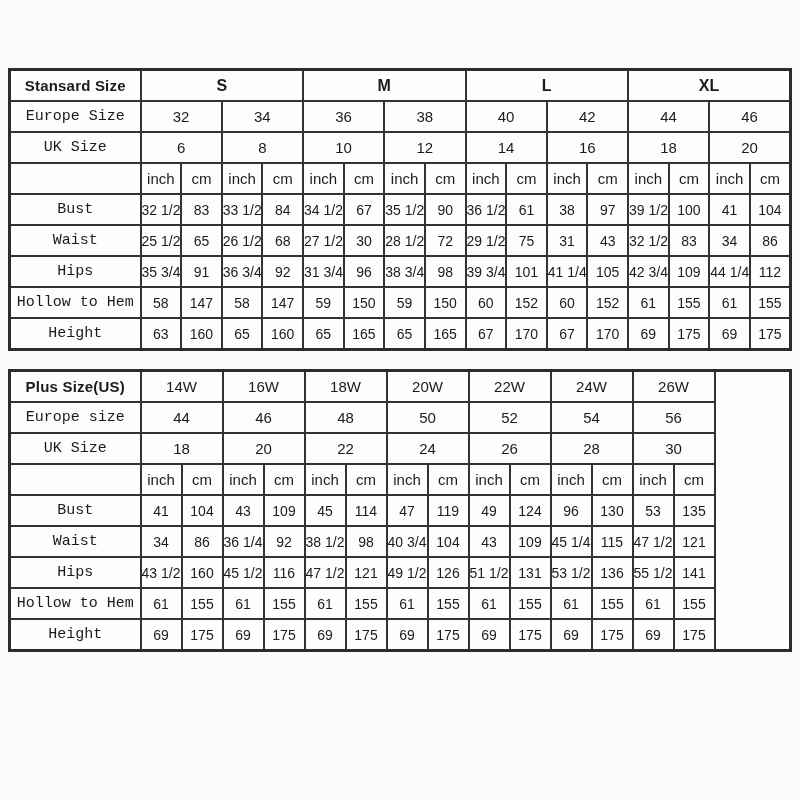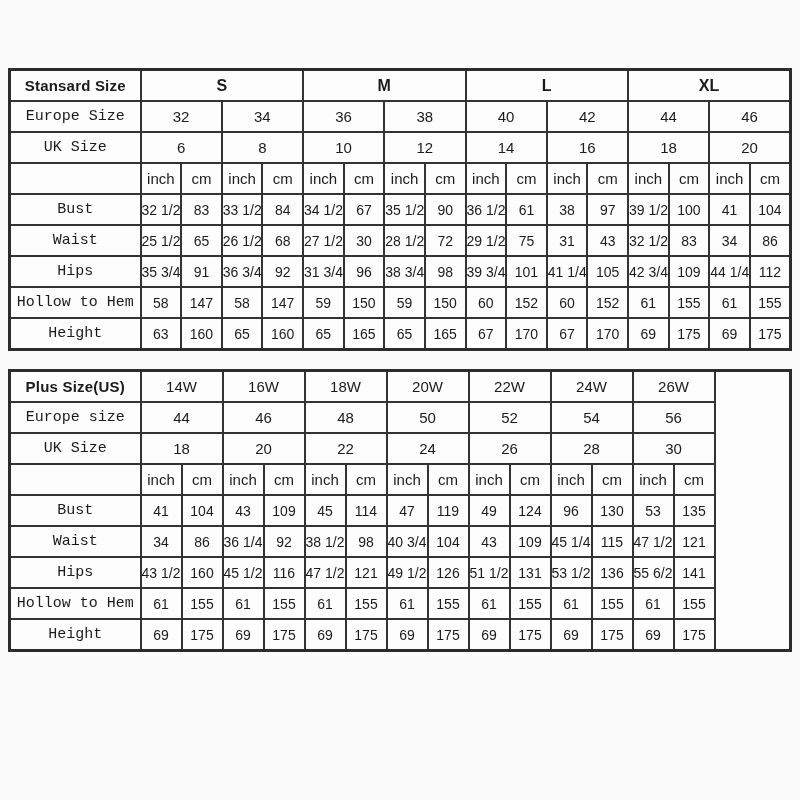--- a/index.html
+++ b/index.html
@@ -322,21 +322,21 @@
       <td class="val">45 1/2</td>
       <td class="val">116</td>
       <td class="val">47 1/2</td>
       <td class="val">121</td>
       <td class="val">49 1/2</td>
       <td class="val">126</td>
       <td class="val">51 1/2</td>
       <td class="val">131</td>
       <td class="val">53 1/2</td>
       <td class="val">136</td>
-      <td class="val">55 6/2</td>
+      <td class="val">55 1/2</td>
       <td class="val">141</td>
     </tr>
     <tr>
       <td class="label">Hollow to Hem</td>
       <td class="val">61</td>
       <td class="val">155</td>
       <td class="val">61</td>
       <td class="val">155</td>
       <td class="val">61</td>
       <td class="val">155</td>

